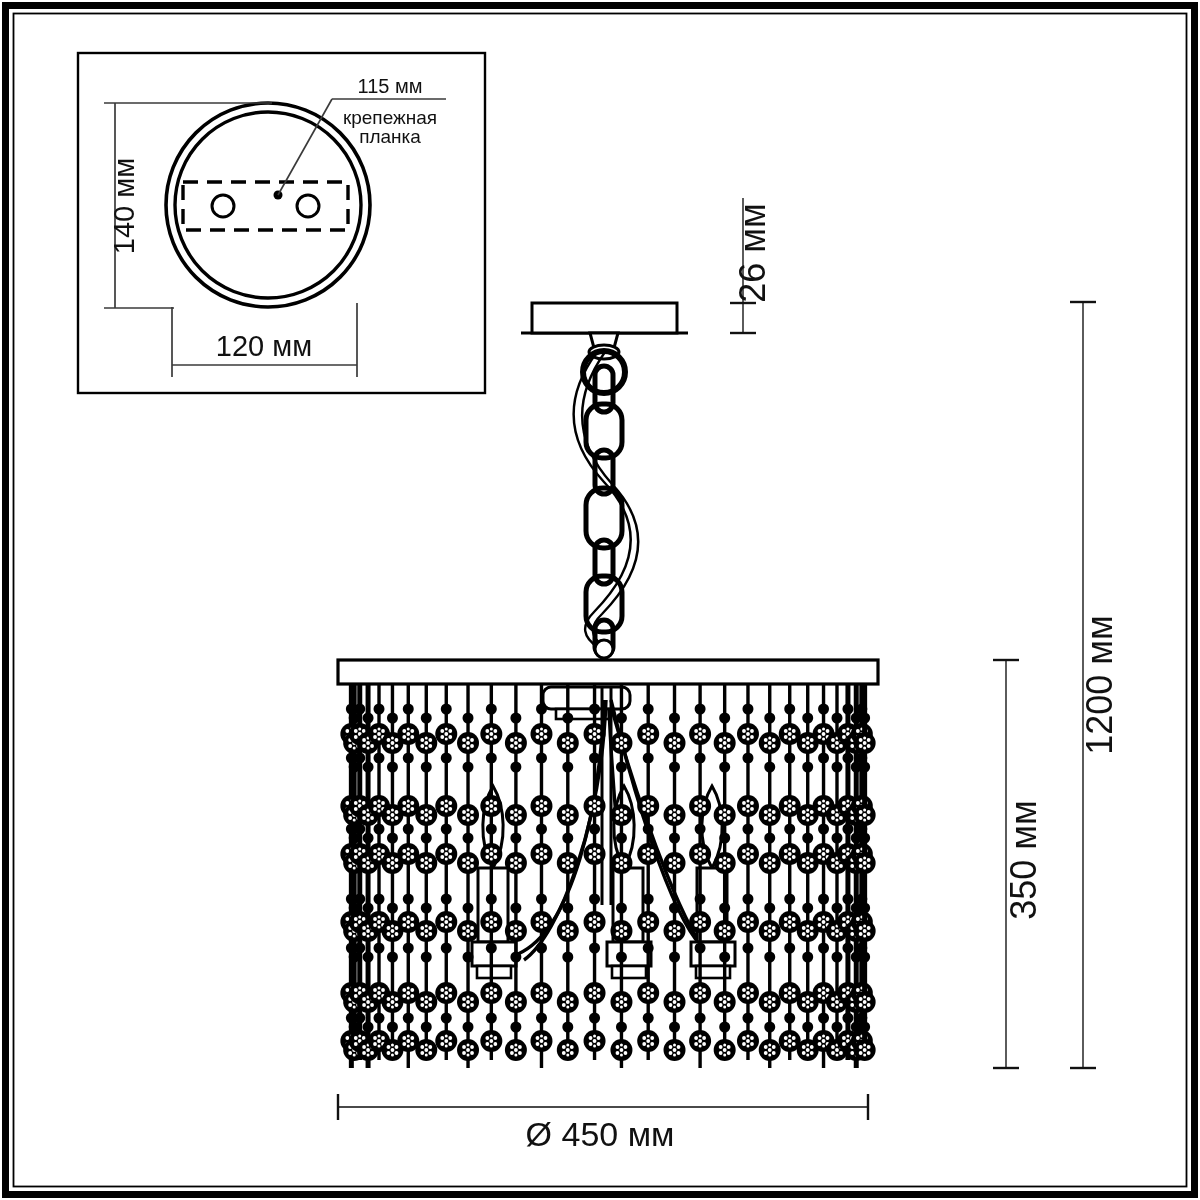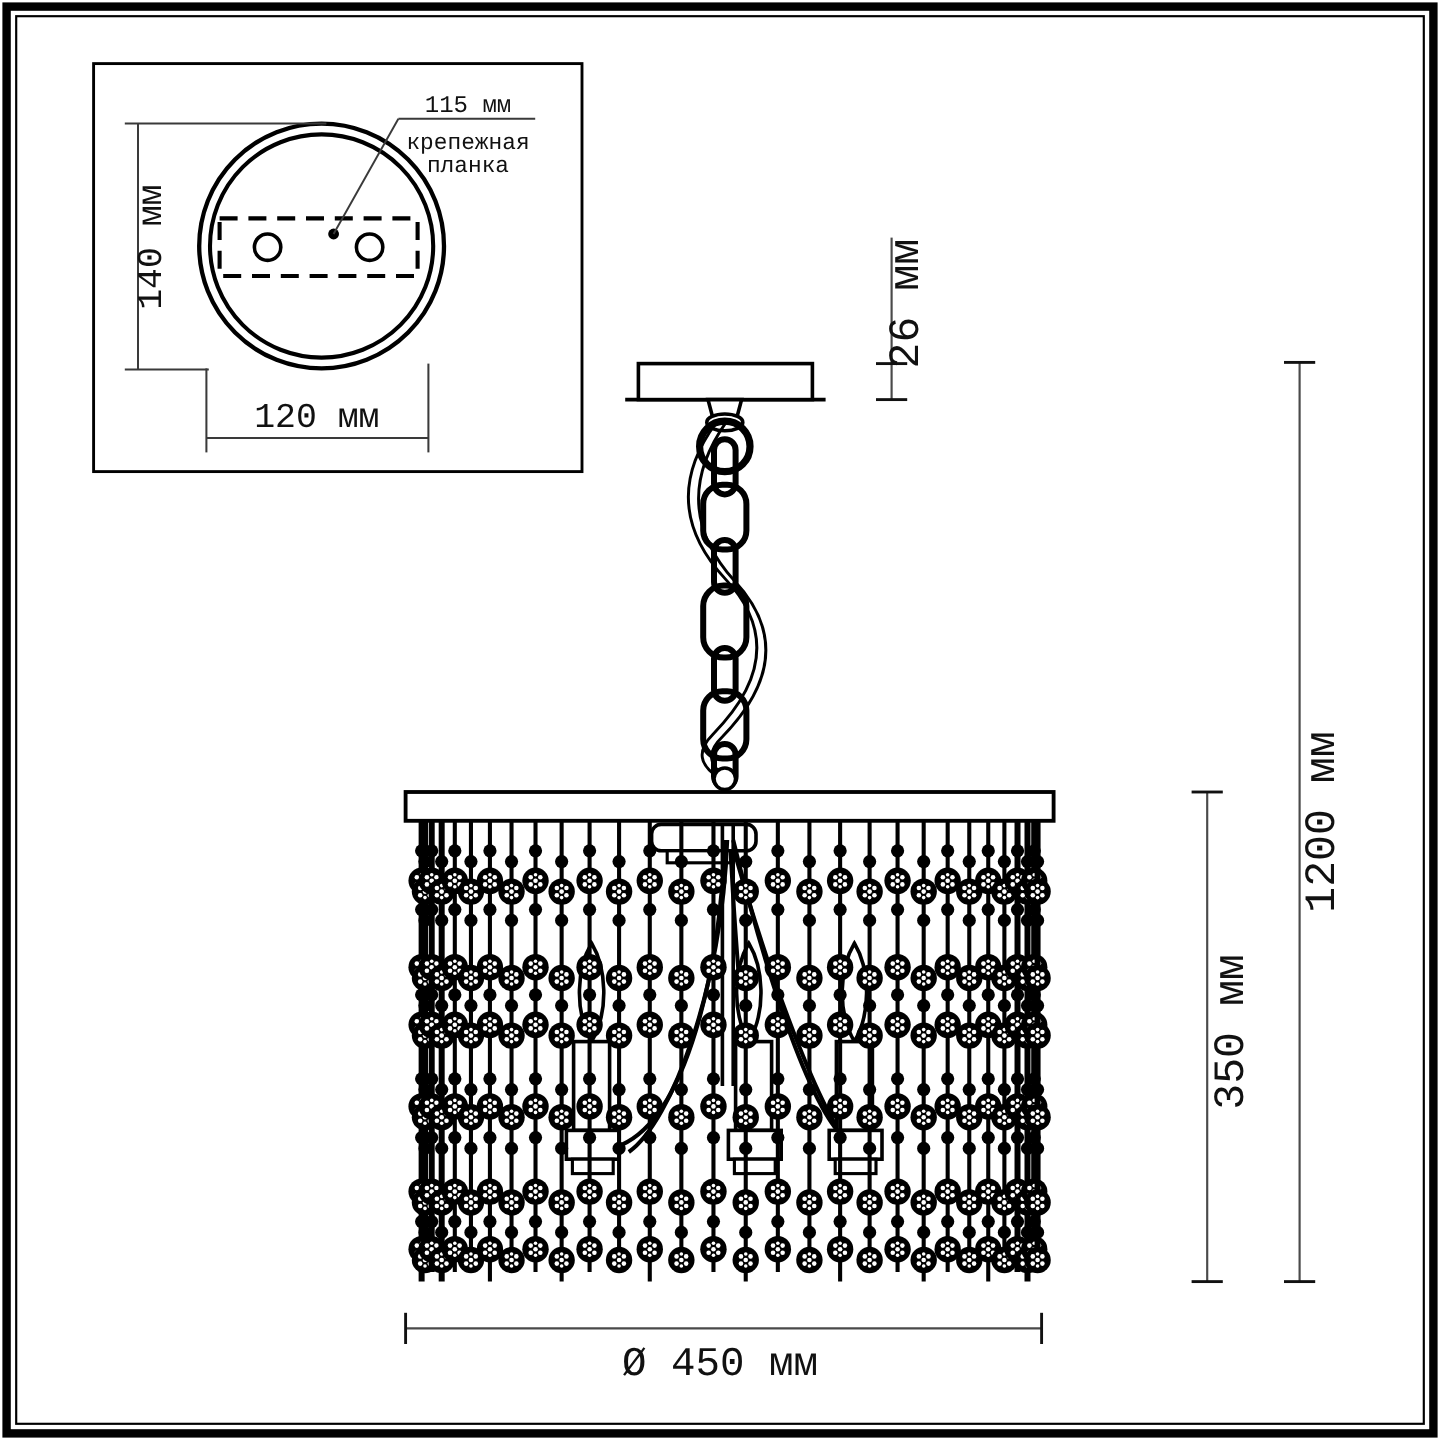--- a/index.html
+++ b/index.html
@@ -1,17 +1,17 @@
 <!DOCTYPE html>
 <html><head>
 <meta charset="utf-8">
 <style>
   html,body{margin:0;padding:0;background:#fff;}
   .page{width:1200px;height:1200px;position:relative;background:#fff;
-        font-family:Liberation Mono, monospace;}
+        font-family:Liberation Sans, sans-serif;}
   svg{display:block;}
   text{fill:#111;}
   .t-dim{font-size:36px;}
   .t-dia{font-size:34px;}
   .t-inset{font-size:29px;}
   .t-note{font-size:20px;}
   .t-note-s{font-size:19px;}
 </style>
 </head>
 <body>

